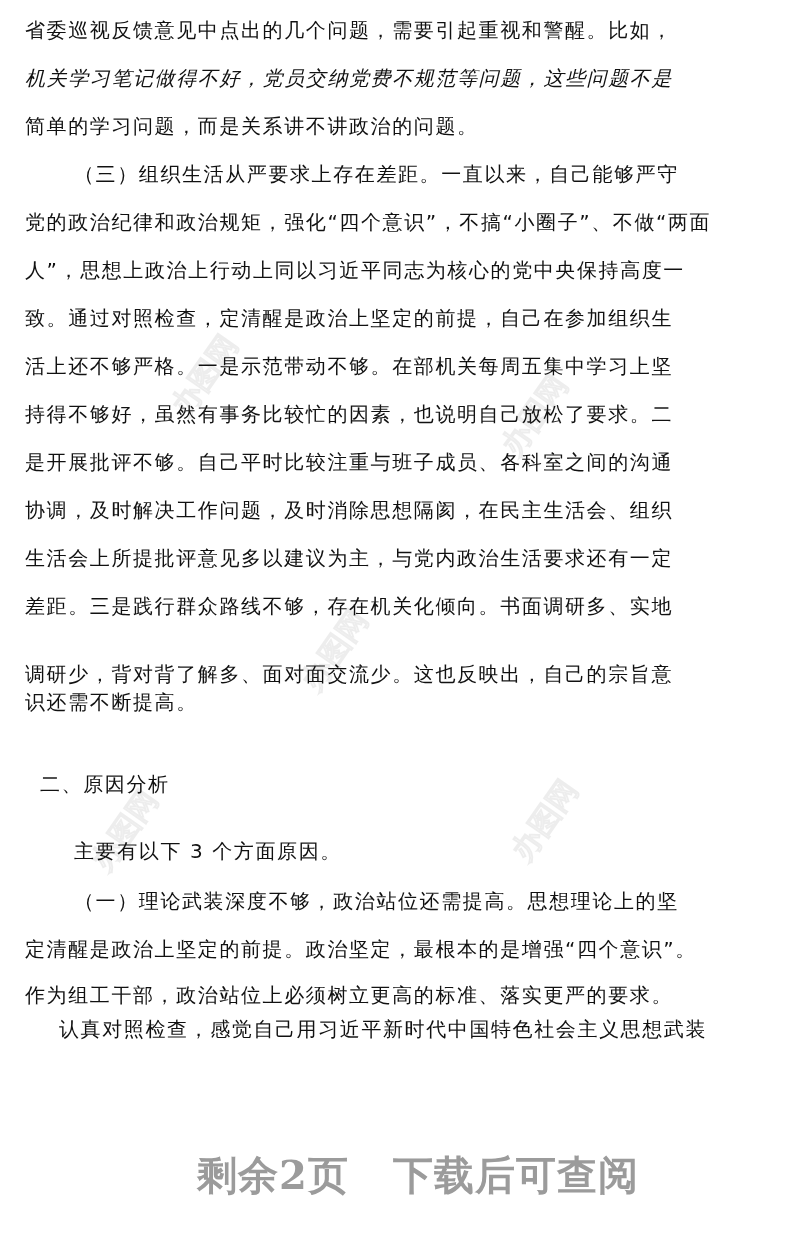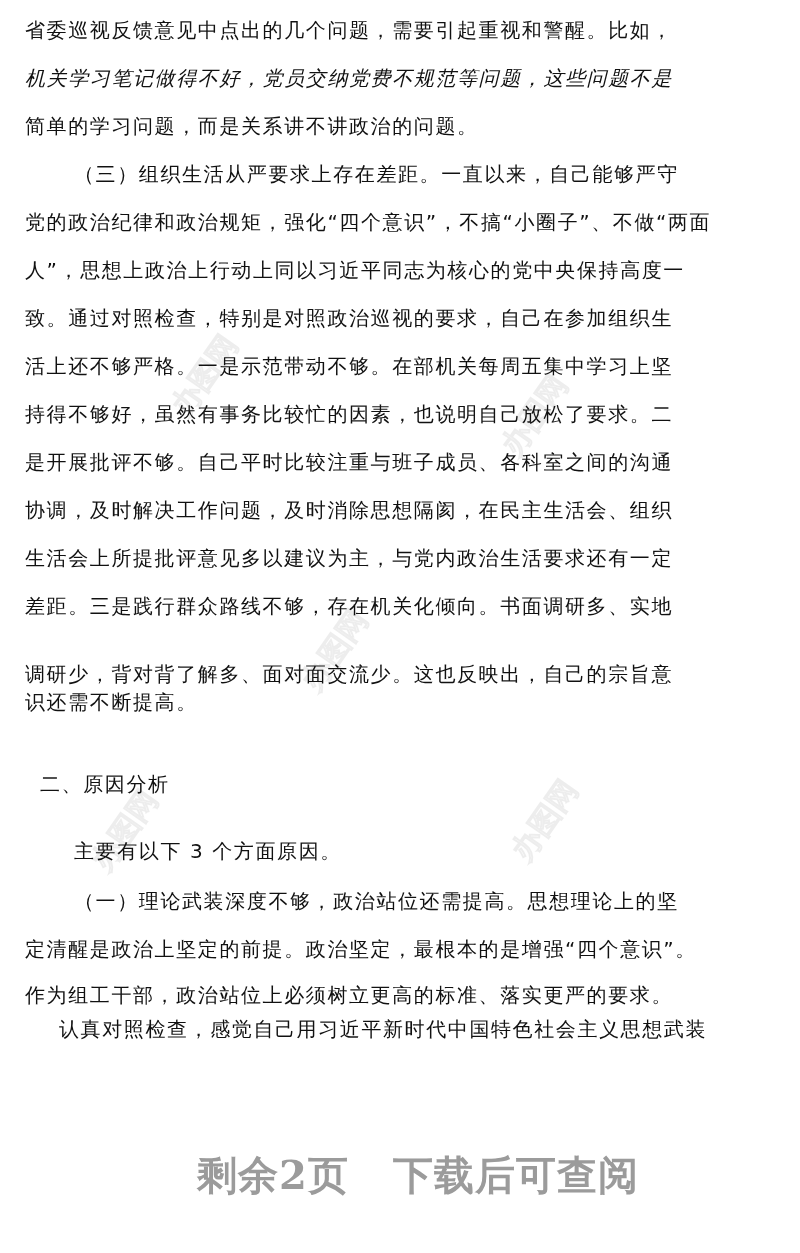--- a/index.html
+++ b/index.html
@@ -76,21 +76,21 @@
   <div class="watermark" style="left:290px; top:630px;">办图网</div>
   <div class="watermark" style="left:80px; top:810px;">办图网</div>
   <div class="watermark" style="left:500px; top:800px;">办图网</div>
 
   <div class="line" style="top:14px;">省委巡视反馈意见中点出的几个问题，需要引起重视和警醒。比如，</div>
   <div class="line" style="top:62px;font-style:italic;">机关学习笔记做得不好，党员交纳党费不规范等问题，这些问题不是</div>
   <div class="line" style="top:110px;">简单的学习问题，而是关系讲不讲政治的问题。</div>
   <div class="line indent" style="top:158px; left:74px;">（三）组织生活从严要求上存在差距。一直以来，自己能够严守</div>
   <div class="line" style="top:206px;">党的政治纪律和政治规矩，强化“四个意识”，不搞“小圈子”、不做“两面</div>
   <div class="line" style="top:254px;">人”，思想上政治上行动上同以习近平同志为核心的党中央保持高度一</div>
-  <div class="line" style="top:302px;">致。通过对照检查，特别是对照政治巡视的要求，自己在参加组织生</div>
+  <div class="line" style="top:302px;">致。通过对照检查，定清醒是政治上坚定的前提，自己在参加组织生</div>
   <div class="line" style="top:350px;">活上还不够严格。一是示范带动不够。在部机关每周五集中学习上坚</div>
   <div class="line" style="top:398px;">持得不够好，虽然有事务比较忙的因素，也说明自己放松了要求。二</div>
   <div class="line" style="top:446px;">是开展批评不够。自己平时比较注重与班子成员、各科室之间的沟通</div>
   <div class="line" style="top:494px;">协调，及时解决工作问题，及时消除思想隔阂，在民主生活会、组织</div>
   <div class="line" style="top:542px;">生活会上所提批评意见多以建议为主，与党内政治生活要求还有一定</div>
   <div class="line" style="top:590px;">差距。三是践行群众路线不够，存在机关化倾向。书面调研多、实地</div>
   <div class="line" style="top:638px;margin-top:20px;">调研少，背对背了解多、面对面交流少。这也反映出，自己的宗旨意</div>
   <div class="line" style="top:686px;">识还需不断提高。</div>
 
   <div class="line heading" style="top:761px;margin-top:7px;">二、原因分析</div>

